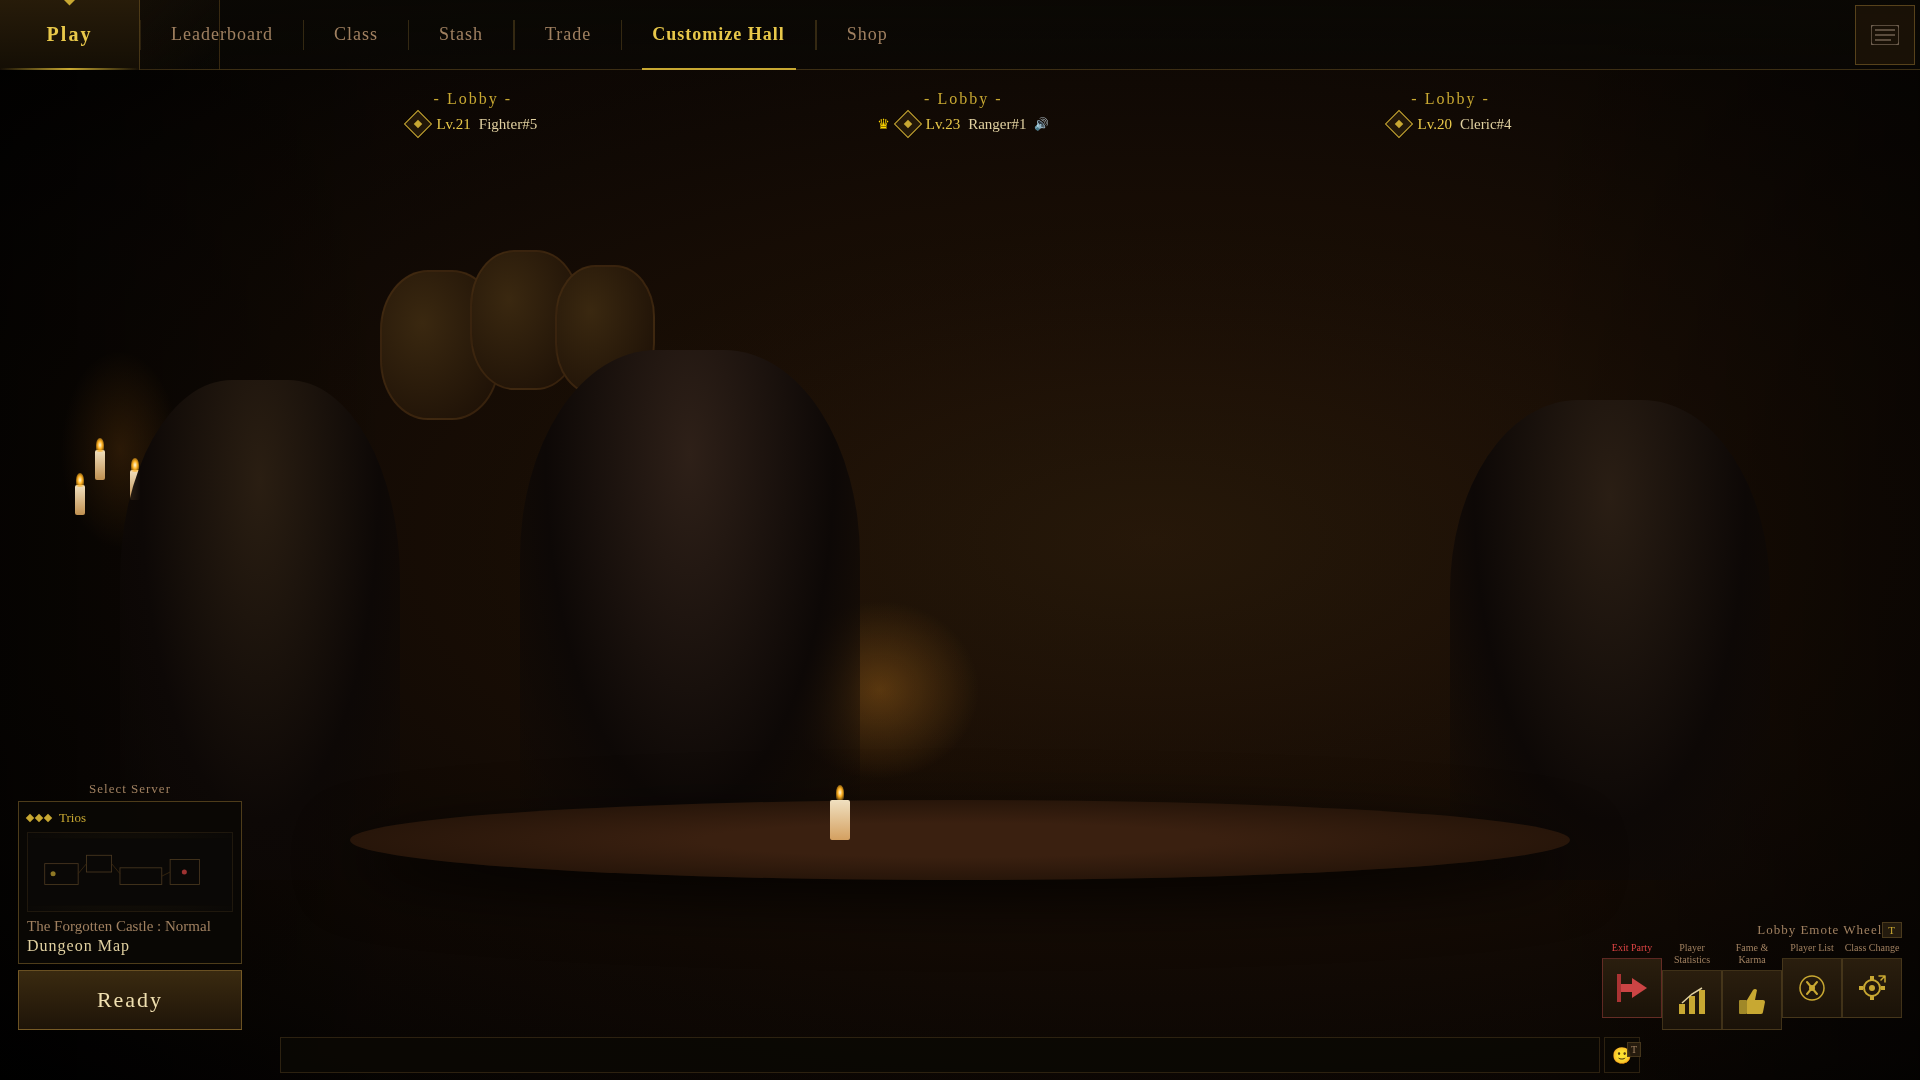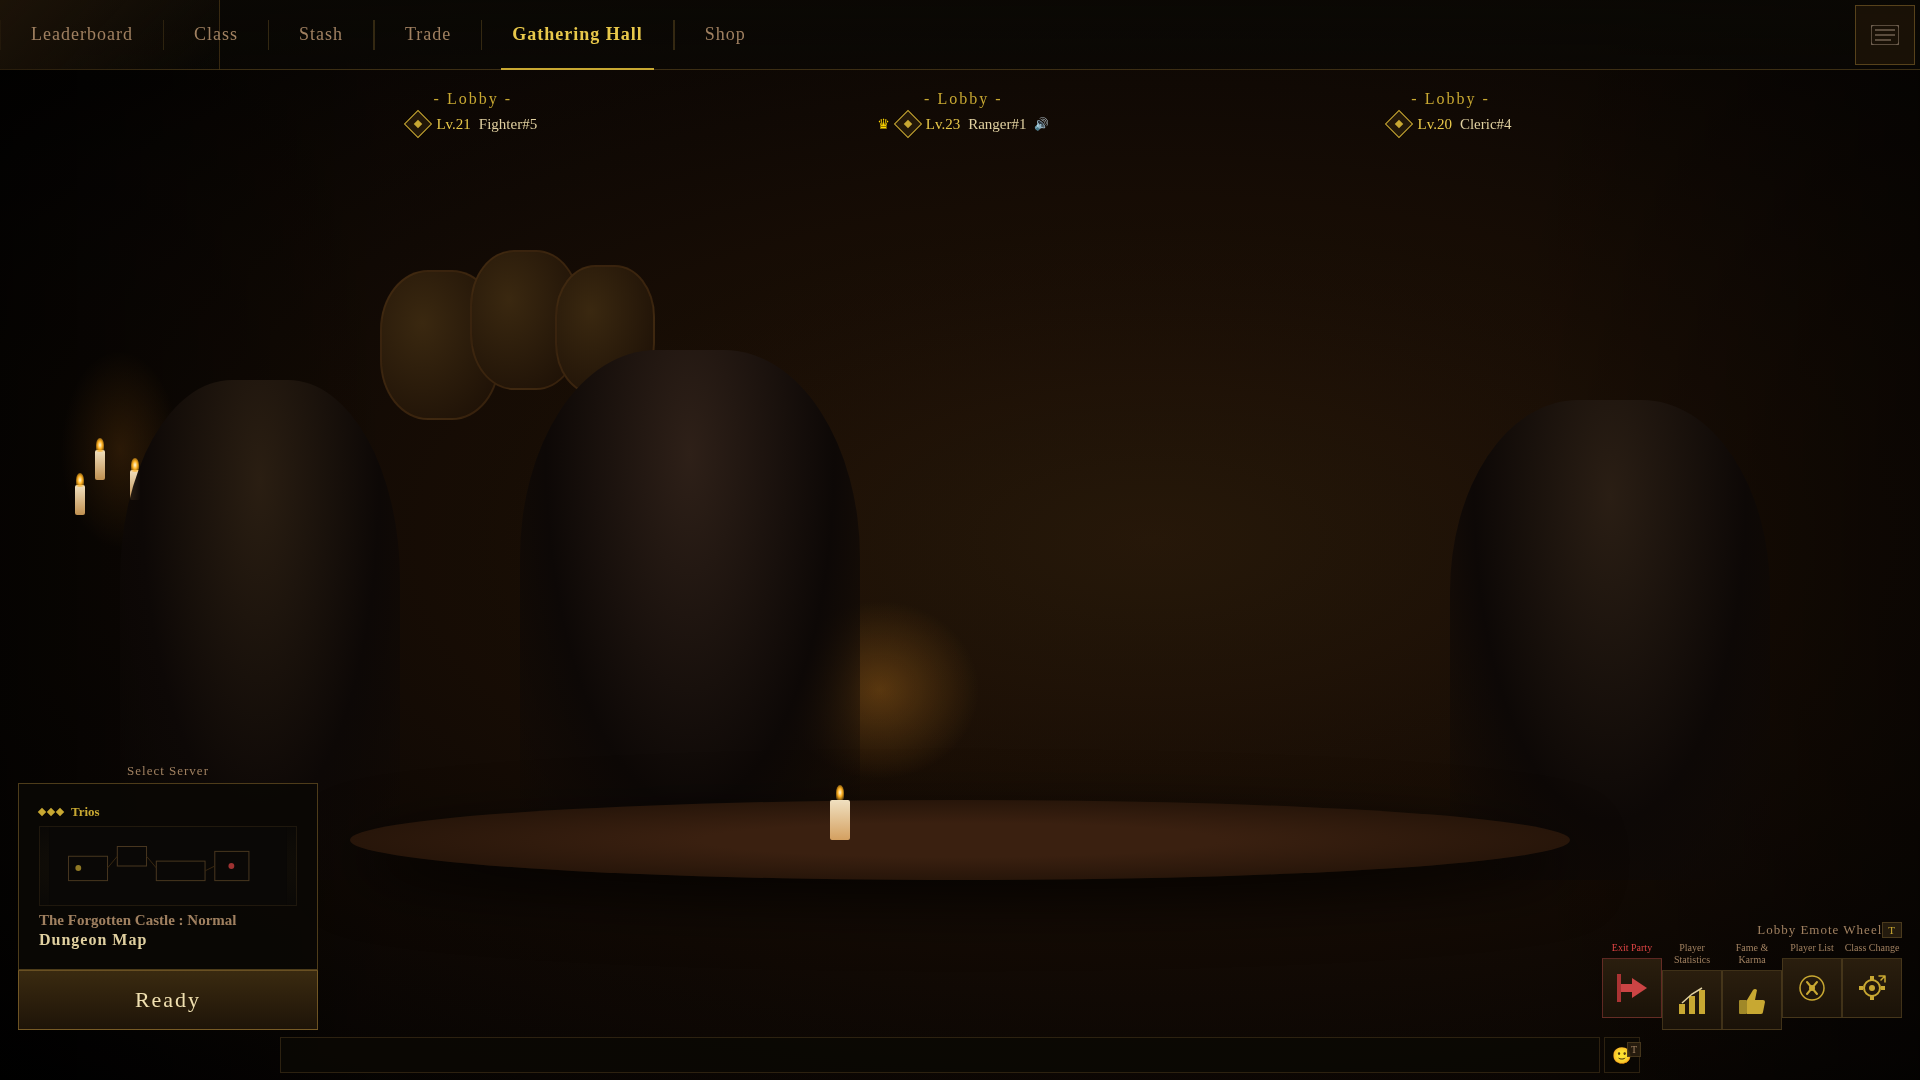--- a/index.html
+++ b/index.html
@@ -371,39 +371,38 @@
       color: #a08060;
       font-size: 10px;
       padding: 1px 3px;
     }
 
     
     #left-panel {
       position: absolute;
       bottom: 50px;
       left: 18px;
-      width: 300px;
+      width: 224px;
       z-index: 100;
     }
 
     #select-server {
       text-align: center;
       color: #a08060;
       font-size: 13px;
       margin-bottom: 4px;
       letter-spacing: 1px;
     }
 
     #dungeon-card {
       border: 1px solid rgba(180,140,60,0.4);
       background: rgba(10,8,4,0.9);
-      padding: 20px;
-      margin-bottom: 0;
+      padding: 8px;
+      margin-bottom: 6px;
       cursor: pointer;
-      font-weight: bold;
     }
 
     #dungeon-card-header {
       display: flex;
       align-items: center;
       gap: 8px;
       margin-bottom: 6px;
     }
 
     .trios-dots {
@@ -562,41 +561,45 @@
   <div class="char-left"></div>
   <div class="char-center"></div>
   <div class="char-right"></div>
   <div class="tavern-table"></div>
   <div class="table-candle"></div>
 </div>
 
 <nav id="top-nav">
   <div id="top-left-deco"></div>
 
+  <div id="play-tab">
+    <div class="play-diamond-top"></div>
+    <span style="color:#e8c84a; font-size:20px; letter-spacing:2px; font-weight:bold;">Play</span>
+  </div>
 
   <div class="nav-separator"></div>
   <div class="nav-item">
     <span>Leaderboard</span>
   </div>
   <div class="nav-separator"></div>
   <div class="nav-item">
     <span>Class</span>
   </div>
   <div class="nav-separator"></div>
   <div class="nav-item">
     <span>Stash</span>
   </div>
   <div class="nav-separator"></div>
   <div class="nav-separator"></div>
   <div class="nav-item">
     <span>Trade</span>
   </div>
   <div class="nav-separator"></div>
   <div class="nav-item" id="gathering-hall-tab">
-    <span>Gathering Hall</span>
+    <span>Customize Hall</span>
   </div>
   <div class="nav-separator"></div>
   <div class="nav-separator"></div>
   <div class="nav-item">
     <span>Shop</span>
   </div>
 
   <div id="top-right-icon">
     <svg width="28" height="20" viewBox="0 0 28 20">
       <rect x="0" y="0" width="28" height="20" rx="3" fill="none" stroke="#706050" stroke-width="1.5"></rect>

